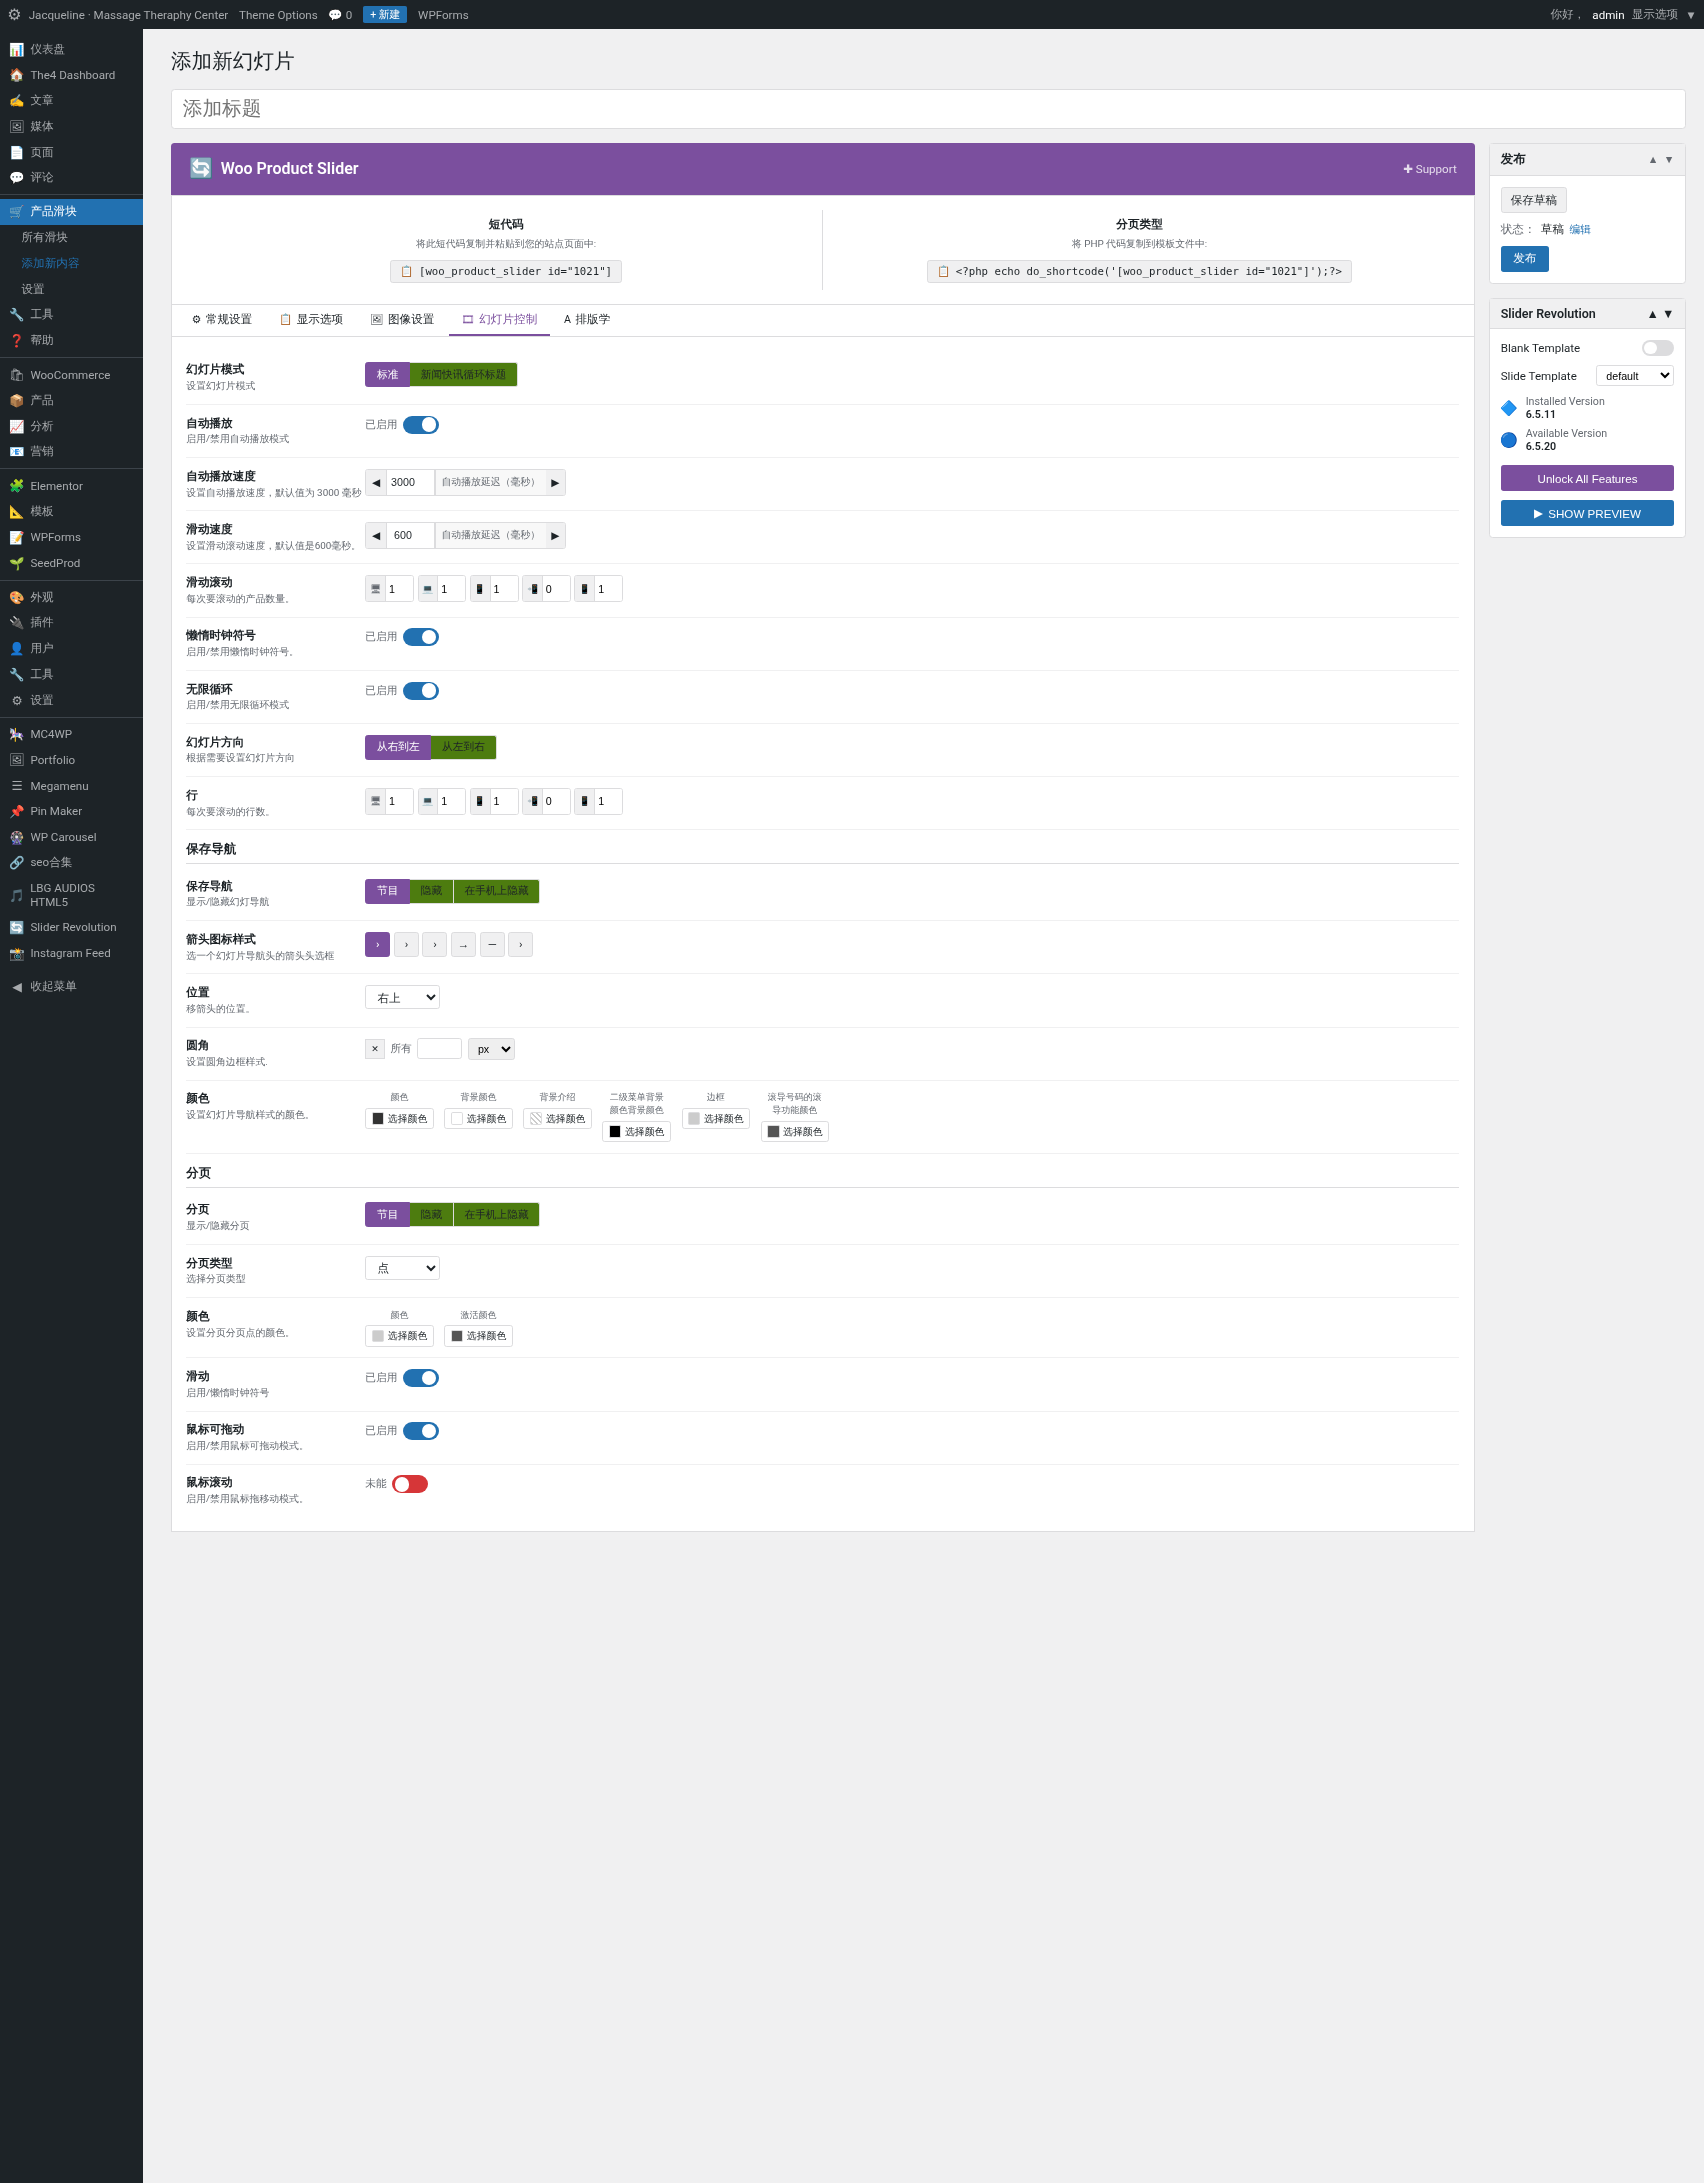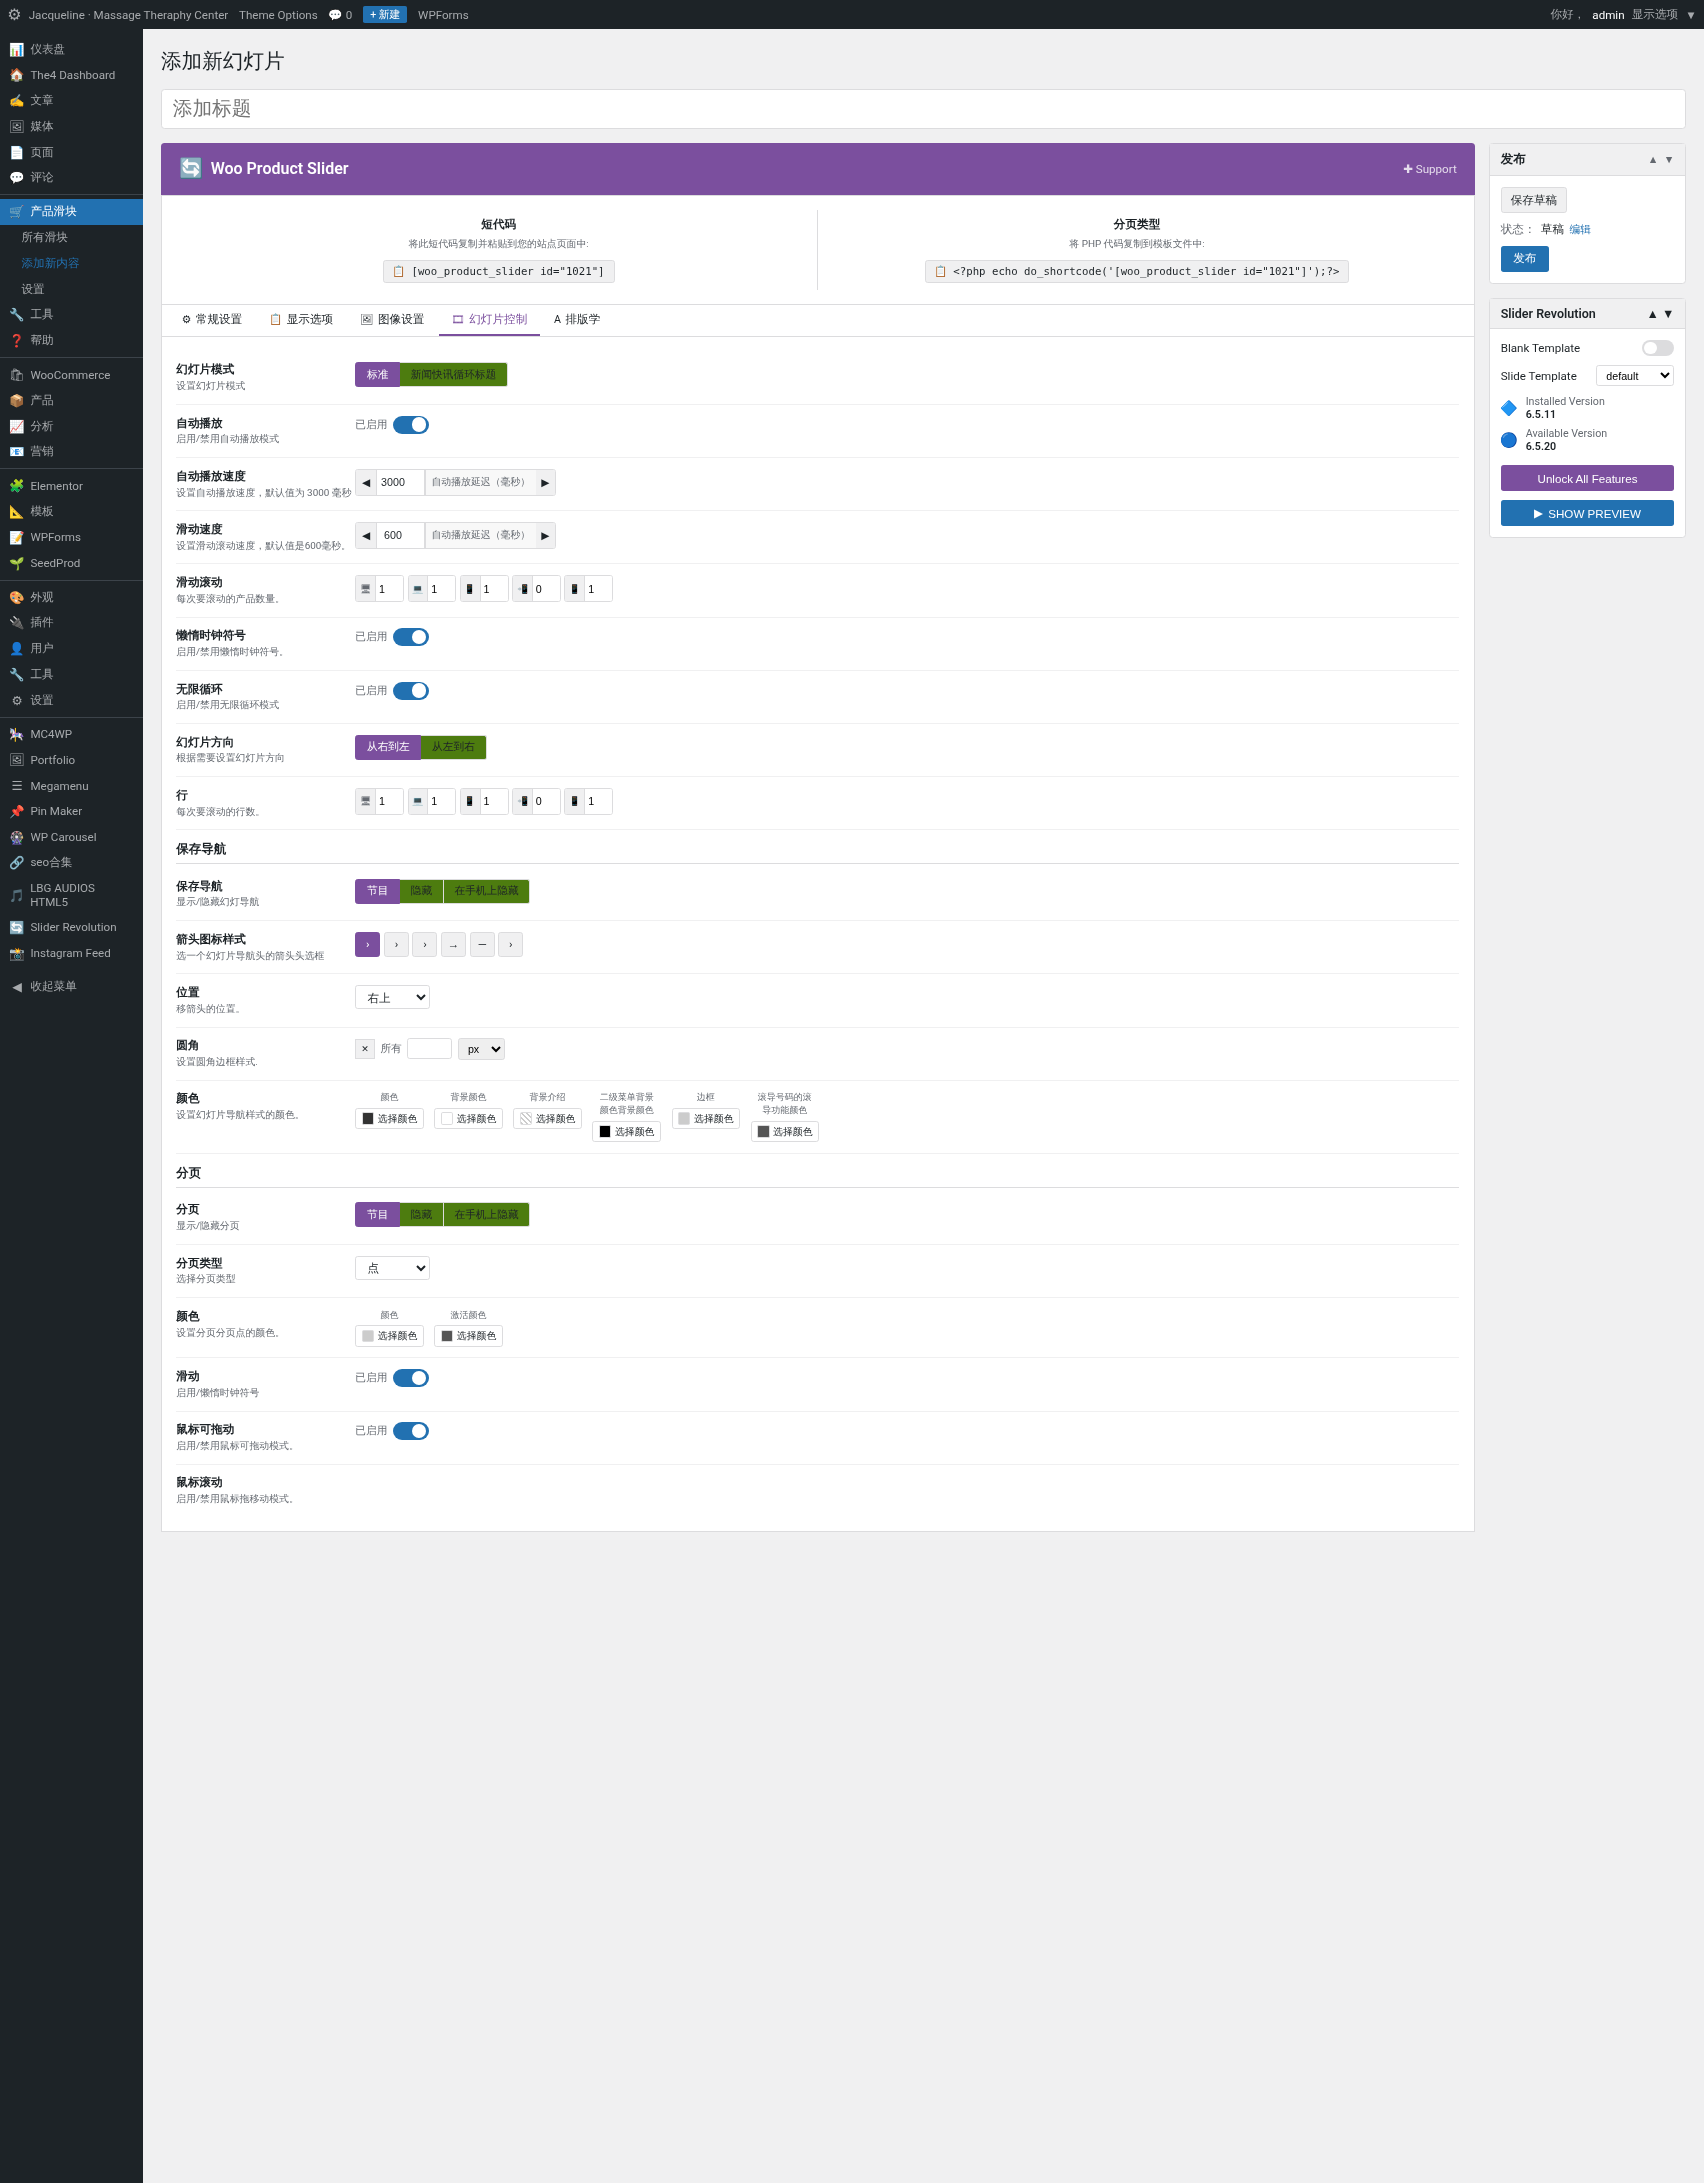--- a/index.html
+++ b/index.html
@@ -47,20 +47,21 @@
     .menu-item .menu-icon { width: 16px; text-align: center; font-size: 12.5px; }
     .menu-item .menu-label { font-size: 11.6px; }
     .menu-separator { height: 0.9px; background: #3c434a; margin: 3.6px 0; }
 
     
     #wpcontent {
       flex: 1;
       padding: 18px;
       background: #f0f0f1;
       overflow-x: hidden;
+      margin-left: 10px;
     }
     
     .page-title {
       font-size: 20.6px;
       font-weight: 400;
       color: #1d2327;
       margin-bottom: 14.3px;
     }
     
     .title-input {
@@ -1053,20 +1054,26 @@
                 <div class="toggle"></div>
               </div>
             </div>
           </div>
 
           <div class="setting-row">
             <div class="setting-label-col">
               <div class="setting-label">鼠标滚动</div>
               <div class="setting-desc">启用/禁用鼠标拖移动模式。</div>
             </div>
+            <div class="setting-control">
+              <div class="toggle-wrap">
+                <span class="toggle-label-text">未能</span>
+                <div class="toggle red off"></div>
+              </div>
+            </div>
           </div>
 
         </div>
       </div>
 
       <div class="side-column">
 
         <div class="publish-box">
           <div class="publish-box-header">
             <span>发布</span>

